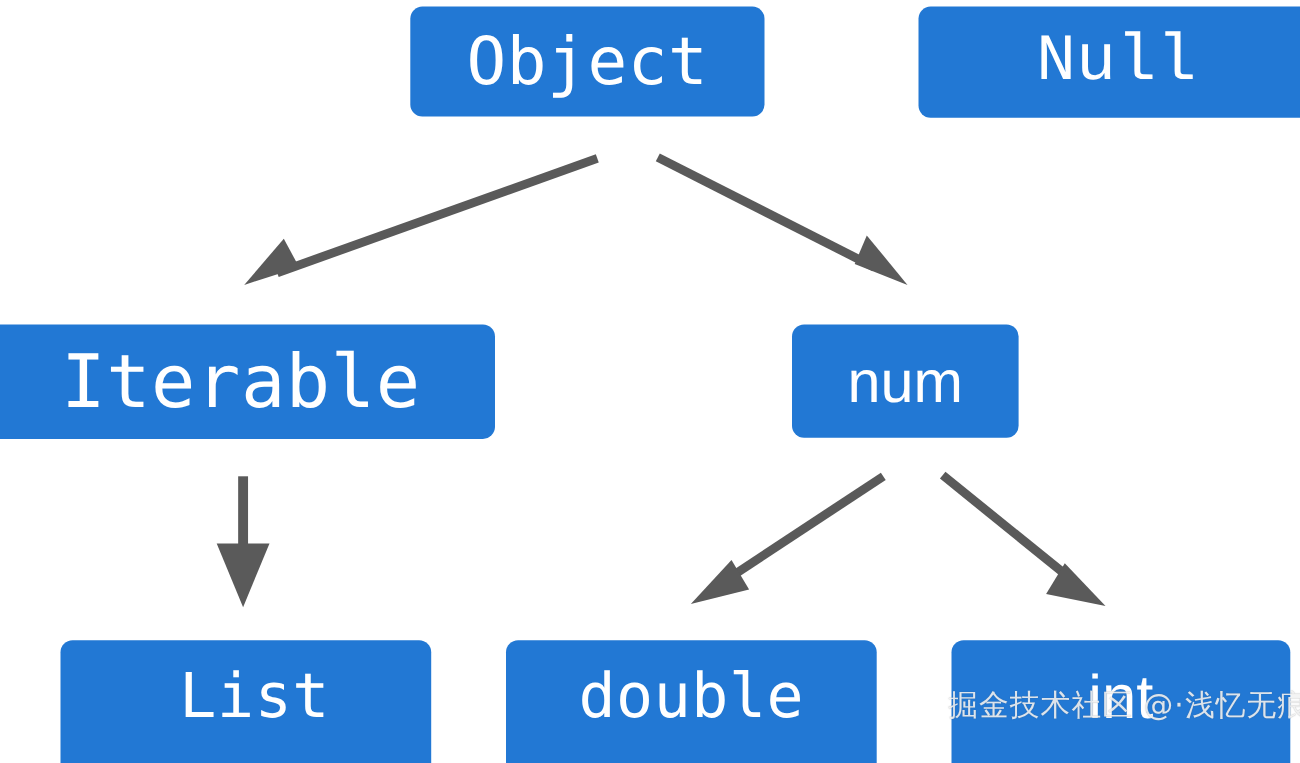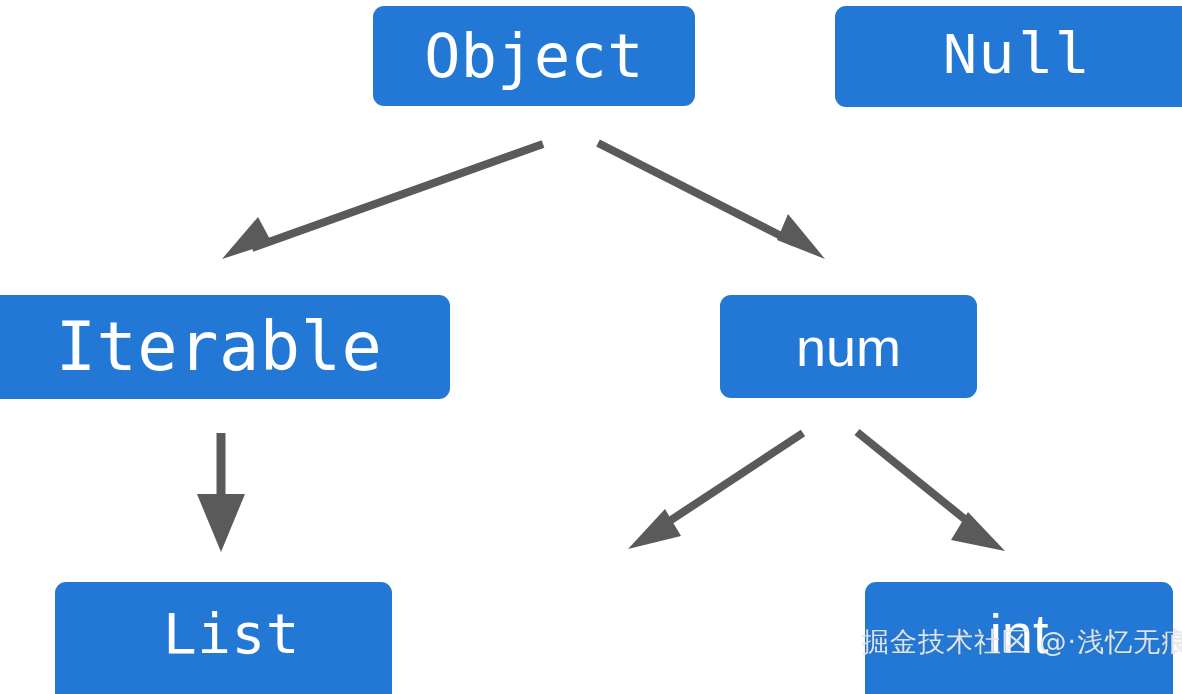--- a/index.html
+++ b/index.html
@@ -44,21 +44,21 @@
   
   #node-object   { left: 373px; top: 6px;   width: 322px; height: 100px; }
   #node-object .node-label { font-size: 60px; }
 
   #node-null     { left: 835px; top: 6px;   width: 360px; height: 101px; }
   #node-null .node-label { font-size: 60px; font-family: Liberation Mono, monospace; }
 
   #node-iterable { left: -12px; top: 295px; width: 462px; height: 104px; }
   #node-iterable .node-label { font-size: 67px; }
 
-  #node-num      { left: 720px; top: 295px; width: 257px; height: 103px; text-align: right; }
+  #node-num      { left: 720px; top: 295px; width: 206px; height: 103px; text-align: right; }
   #node-num .node-label { font-size: 54px; }
 
   #node-list     { left: 55px;  top: 582px; width: 337px; height: 112px; border-bottom-left-radius: 0; border-bottom-right-radius: 0; padding-left: 16px; }
   #node-list .node-label { font-size: 56px; margin-top: -8px; }
 
   #node-double   { left: 460px; top: 582px; width: 337px; height: 112px; border-bottom-left-radius: 0; border-bottom-right-radius: 0; }
   #node-double .node-label { font-size: 56px; margin-top: -8px; }
 
   #node-int      { left: 865px; top: 582px; width: 308px; height: 112px; border-bottom-left-radius: 0; border-bottom-right-radius: 0; }
   #node-int .node-label { font-size: 56px; margin-top: -8px; }
@@ -132,20 +132,23 @@
   </div>
 
   <div class="node sans" id="node-num">
     <span class="node-label">num</span>
   </div>
 
   <div class="node mono" id="node-list">
     <span class="node-label">List</span>
   </div>
 
+  <div class="node mono" id="node-double">
+    <span class="node-label">double</span>
+  </div>
 
   <div class="node sans" id="node-int">
     <span class="node-label">int</span>
   </div>
 
   <div id="watermark">掘金技术社区 @·浅忆无痕</div>
 
 </div>
 
 </body></html>

